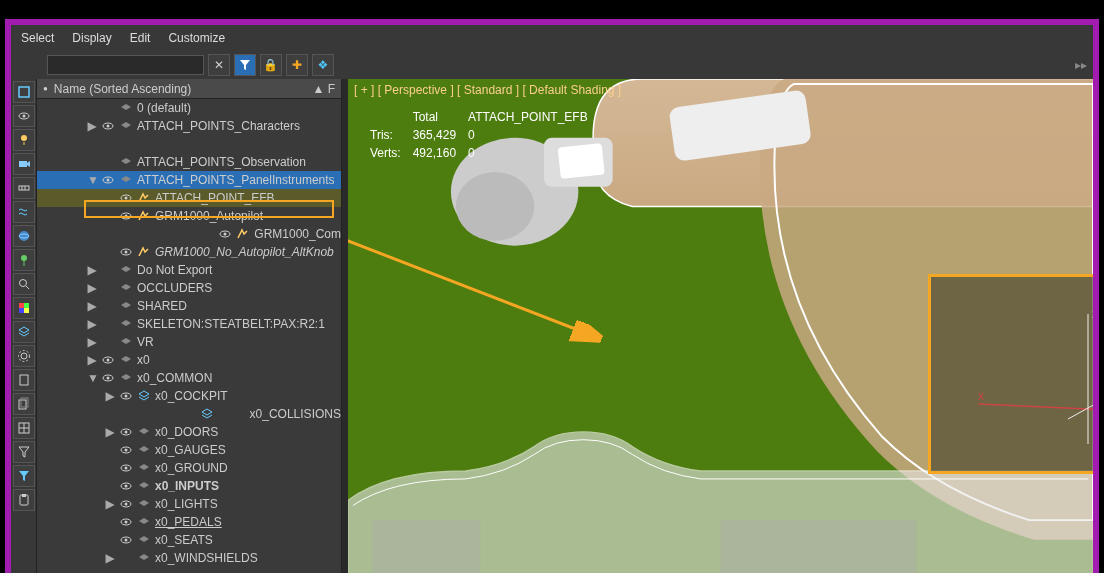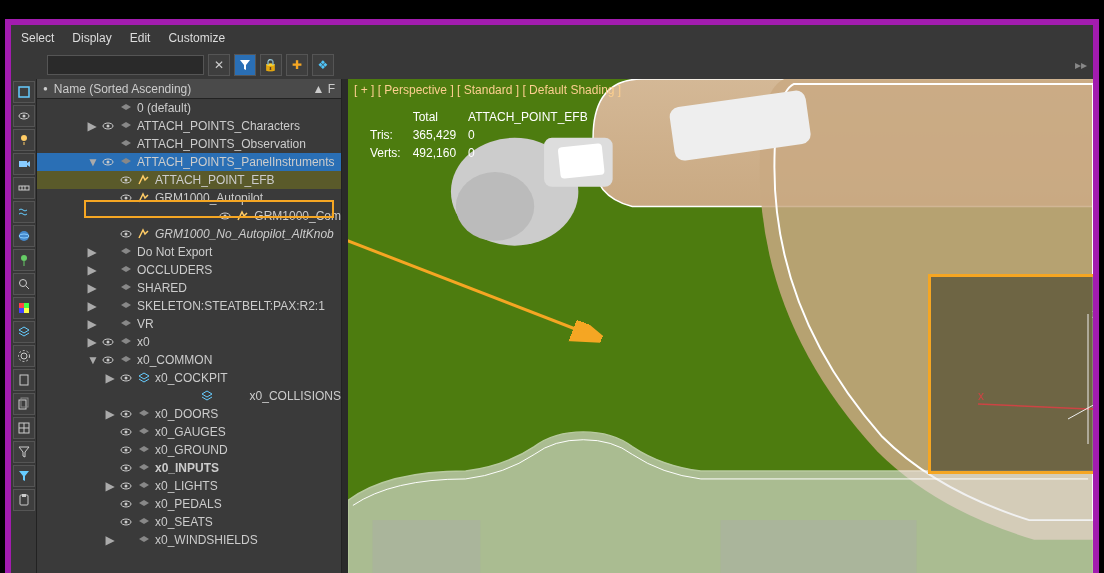--- a/index.html
+++ b/index.html
@@ -196,21 +196,21 @@
                 <circle cx="7" cy="7" r="1.5" fill="currentColor"></circle>
               </svg>
             </span>
             <span class="ico">
               <svg width="14" height="14">
                 <path d="M7 3 l5 3 -5 3 -5 -3z" fill="#888"></path>
               </svg>
             </span>
             <span>ATTACH_POINTS_Characters</span>
           </div>
-          <div class="row dim" style="padding-left: 50px;">
+          <div class="row dim" style="padding-left: 50px; margin-top: 18px;">
             <span class="arrow"></span>
             <span class="eye"></span>
             <span class="ico">
               <svg width="14" height="14">
                 <path d="M7 3 l5 3 -5 3 -5 -3z" fill="#888"></path>
               </svg>
             </span>
             <span>ATTACH_POINTS_Observation</span>
           </div>
           <div class="row sel" style="padding-left: 50px;">
@@ -461,21 +461,21 @@
                 <circle cx="7" cy="7" r="1.5" fill="currentColor"></circle>
               </svg>
             </span>
             <span class="ico">
               <svg width="14" height="14">
                 <path d="M7 3 l5 3 -5 3 -5 -3z" fill="#888"></path>
               </svg>
             </span>
             <span>x0_LIGHTS</span>
           </div>
-          <div class="row" style="padding-left: 68px;">
+          <div class="row" style="padding-left: 68px; text-decoration: underline;">
             <span class="arrow"></span>
             <span class="eye">
               <svg width="14" height="14">
                 <ellipse cx="7" cy="7" rx="5" ry="3" fill="none" stroke="currentColor"></ellipse>
                 <circle cx="7" cy="7" r="1.5" fill="currentColor"></circle>
               </svg>
             </span>
             <span class="ico">
               <svg width="14" height="14">
                 <path d="M7 3 l5 3 -5 3 -5 -3z" fill="#888"></path>

